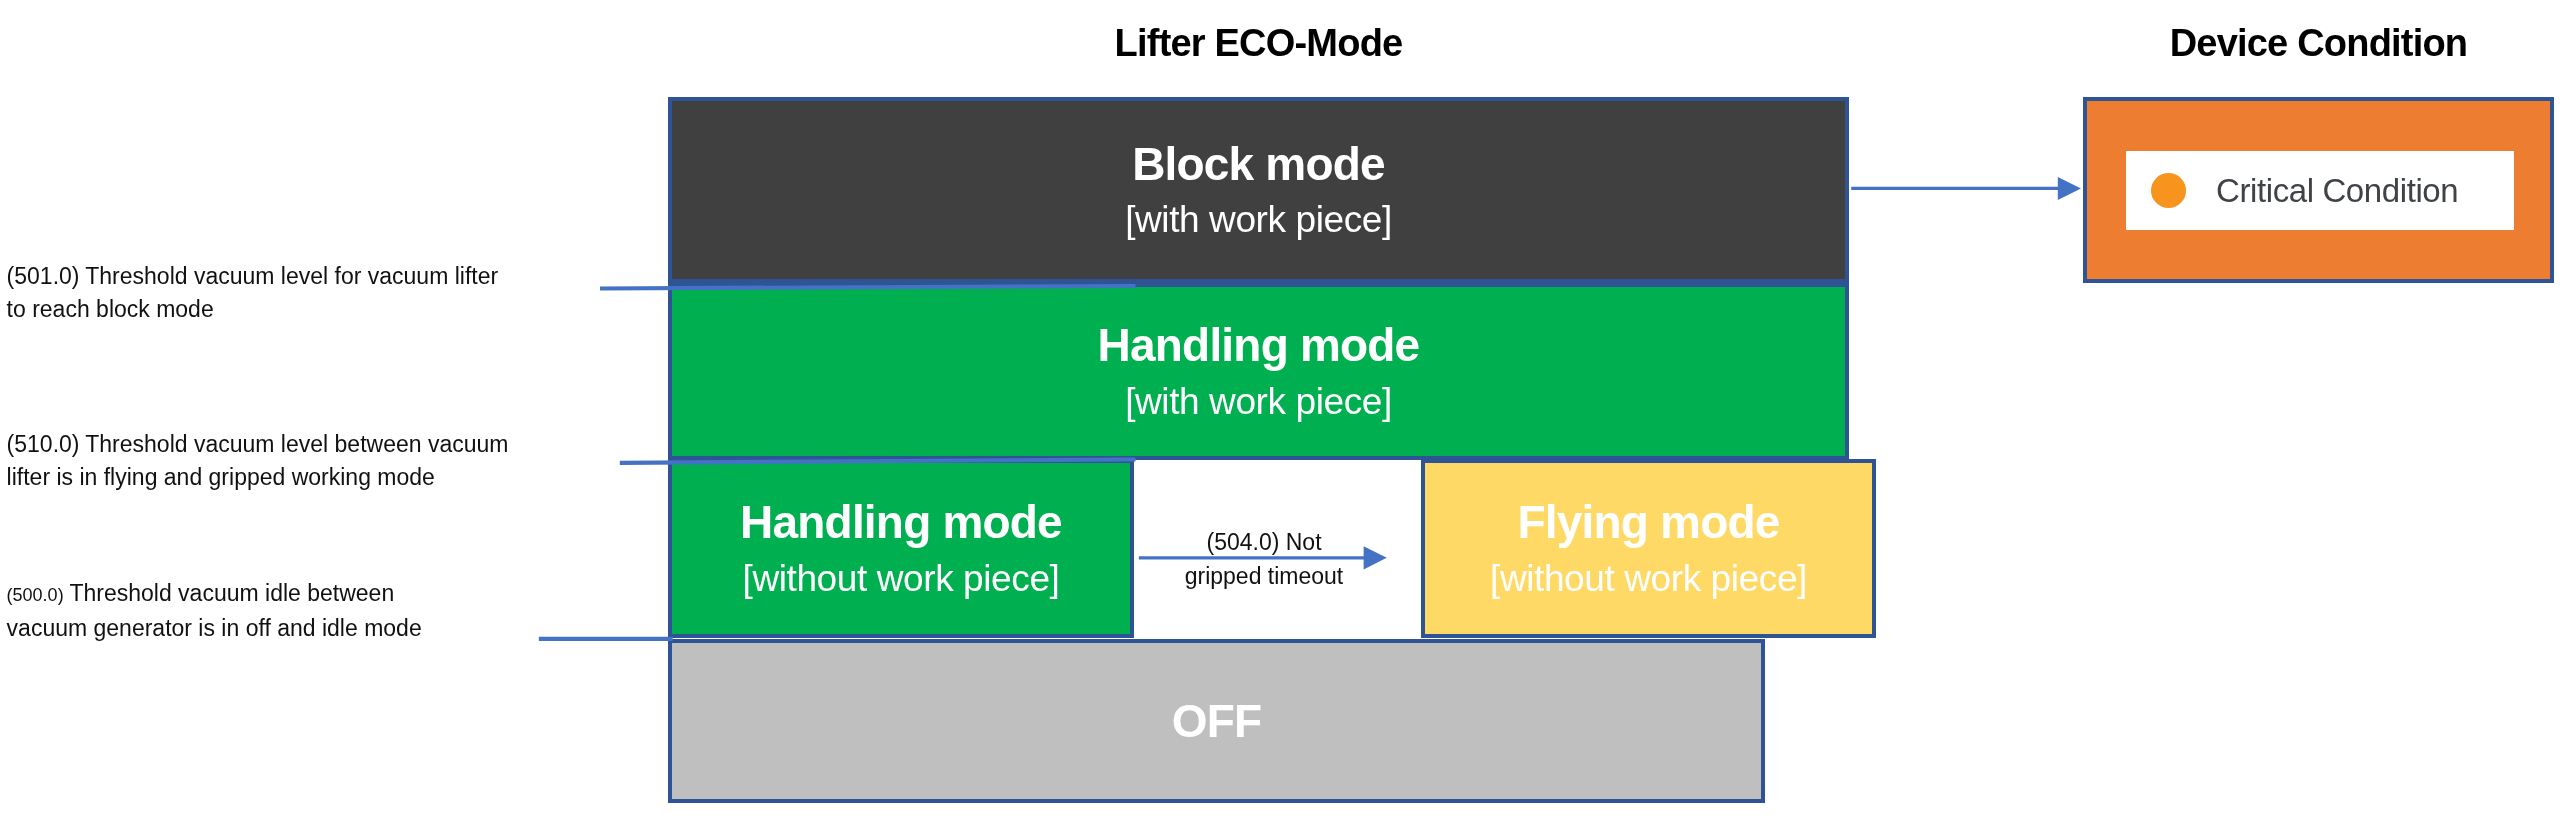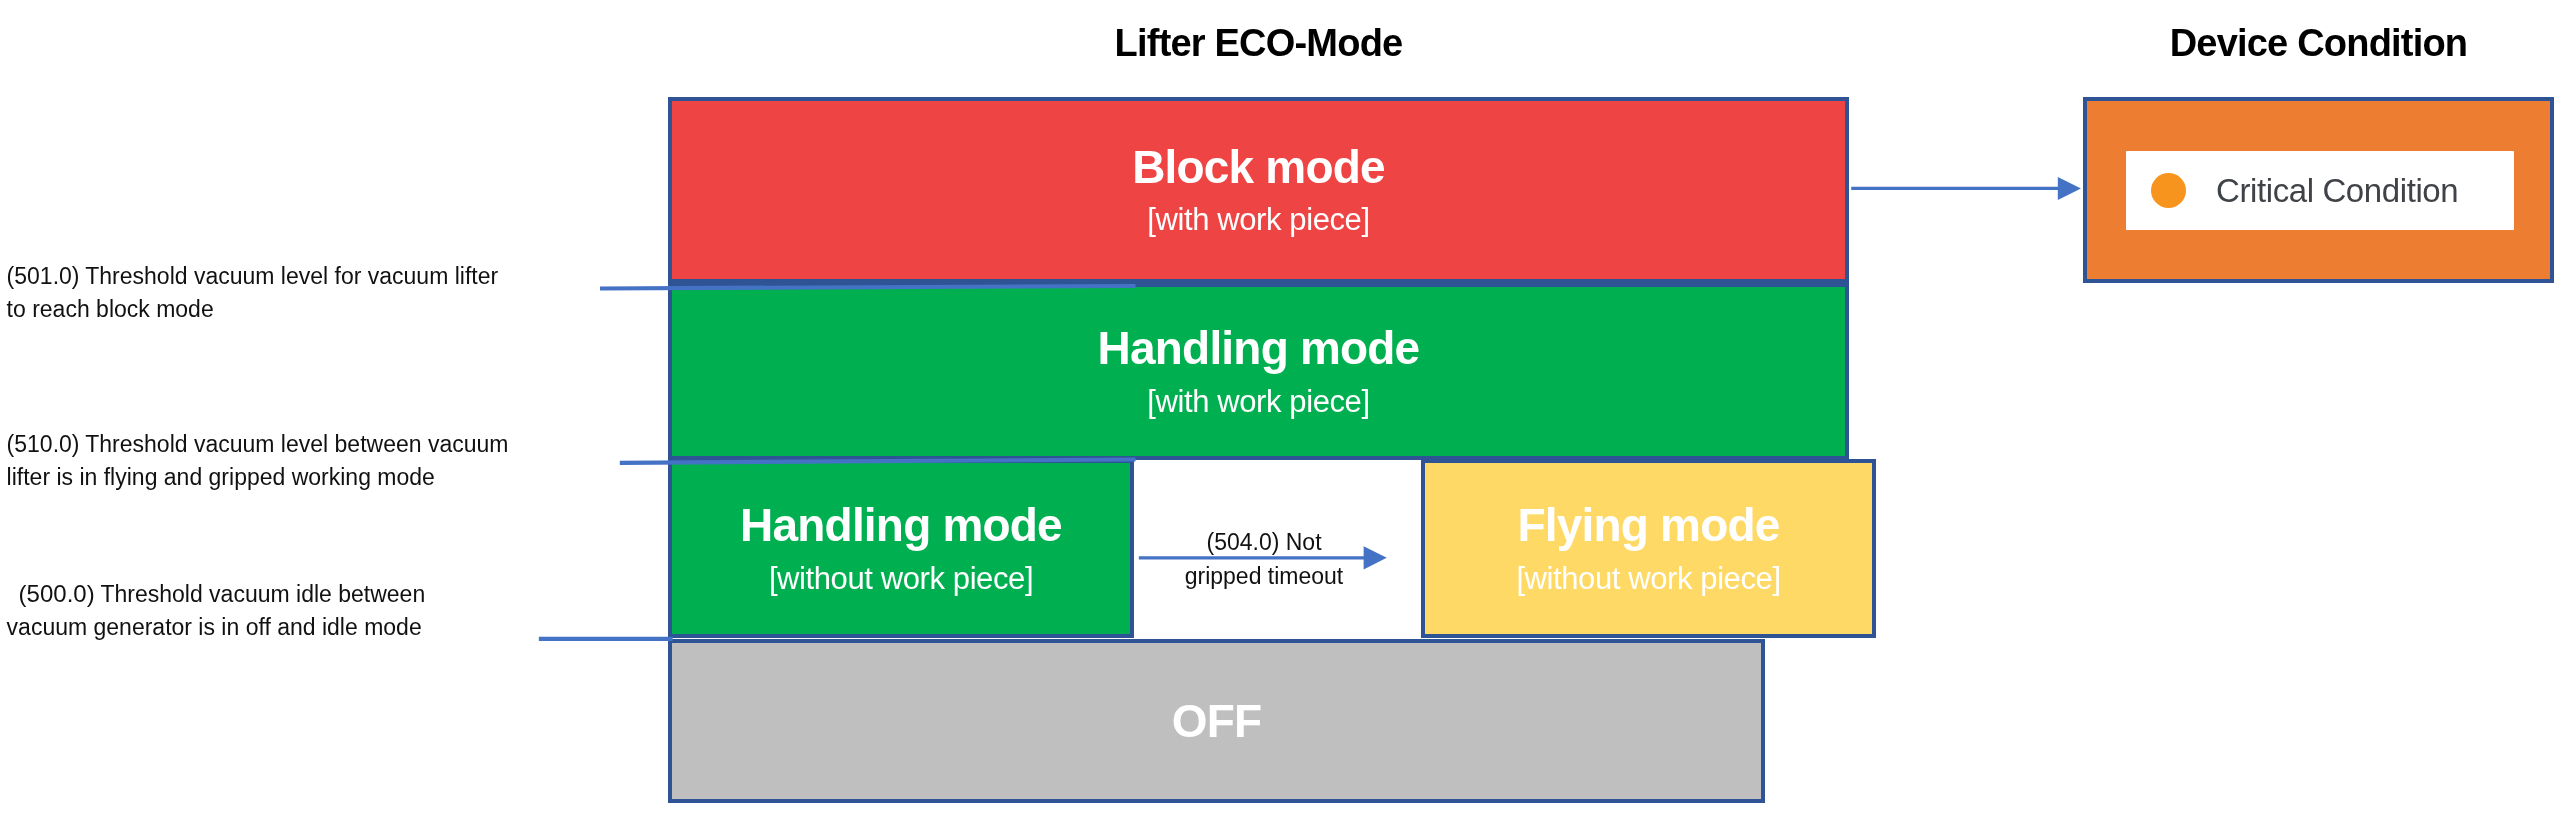--- a/index.html
+++ b/index.html
@@ -5,34 +5,34 @@
   html,body{margin:0;padding:0;background:#ffffff;}
   body{width:2576px;height:824px;font-family:"Liberation Sans",sans-serif;position:relative;overflow:hidden;}
   .canvas{position:absolute;left:0;top:0;width:2576px;height:824px;background:#ffffff;}
 
   .title{position:absolute;top:21.5px;font-size:38px;font-weight:bold;color:#000;text-align:center;letter-spacing:-0.8px;}
   .main-title{left:668px;width:1181px;}
   .device-title{left:2083px;width:471px;}
 
   .mode-block{position:absolute;box-sizing:border-box;border:4.1px solid #2F5496;display:flex;flex-direction:column;align-items:center;justify-content:center;gap:13.2px;text-align:center;}
   .mode-label{font-size:46px;font-weight:bold;color:#ffffff;letter-spacing:-0.8px;line-height:1.05;}
-  .mode-sublabel{font-size:31px;color:#ffffff;letter-spacing:-0.4px;line-height:1.05;}
+  .mode-sublabel{font-size:37px;color:#ffffff;letter-spacing:-0.4px;line-height:1.05;}
 
-  .block-red{left:668px;top:97px;width:1181px;height:186px;background:#ef4444;}
+  .block-red{left:668px;top:97px;width:1181px;height:186px;background:#404040;}
   .block-green-with{left:668px;top:283px;width:1181px;height:177px;background:#00B050;}
   .block-green-without{left:668px;top:459px;width:466px;height:179px;background:#00B050;}
   .block-yellow{left:1393px;top:459px;width:455px;height:179px;background:#FFD966;margin-left:28px;}
   .block-off{left:668px;top:639px;width:1097px;height:164px;background:#BFBFBF;}
 
   .note{position:absolute;left:6.6px;font-size:23px;color:#111111;line-height:33px;white-space:nowrap;}
   .note-1{top:260px;}
   .note-2{top:428px;}
   .note-3{top:577px;}
   .code{margin-right:5.8px;}
-  .code.small{font-size:24px;margin-left:12px;}
+  .code.small{font-size:18px;}
 
   .trans-label{position:absolute;font-size:23px;color:#111111;text-align:center;line-height:34px;white-space:nowrap;}
   .trans-504{left:1134px;top:525px;width:260px;}
   .trans-503{left:1854px;top:154px;width:225px;}
 
   .device-box{position:absolute;left:2083px;top:97px;width:471px;height:186px;background:#ED7D31;box-sizing:border-box;border:4.1px solid #2F5496;padding-left:28px;}
   .status-pill{position:absolute;left:39px;top:50px;width:388px;height:79px;background:#ffffff;display:flex;align-items:center;}
   .status-dot{width:35px;height:35px;border-radius:50%;background:#F7941D;margin-left:25px;flex:0 0 auto;}
   .status-text{font-size:33px;color:#3F4347;margin-left:30px;letter-spacing:-0.4px;}
 

